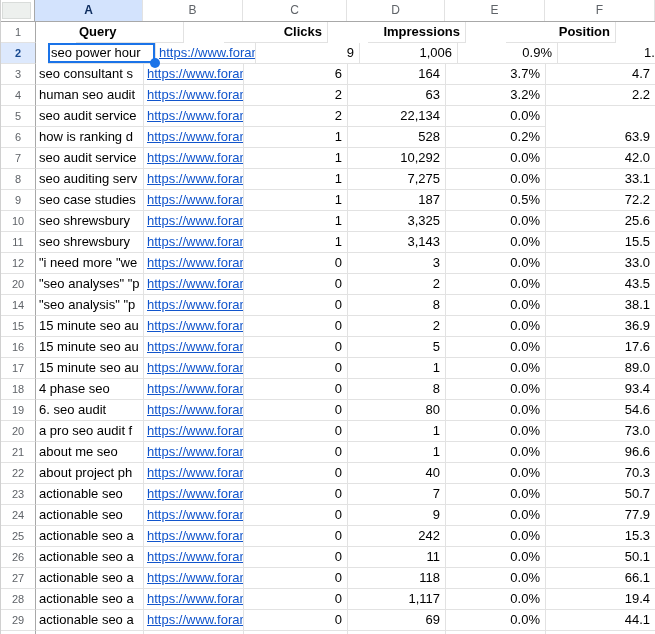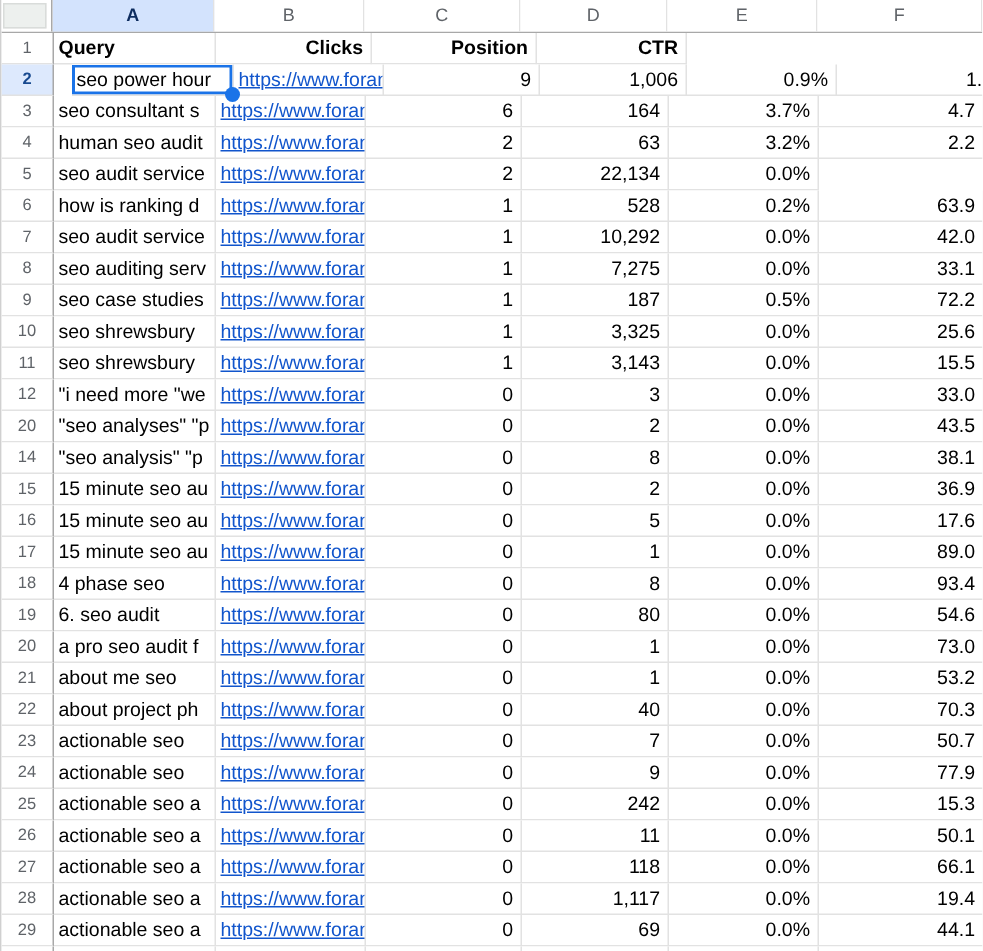--- a/index.html
+++ b/index.html
@@ -28,21 +28,21 @@
     flex:none; height:21px; line-height:20px; text-align:center; font-size:11px; color:#5f6368;
     background:#fff; border-right:1px solid #a8a8a8; border-bottom:1px solid #e2e2e2;
   }
   .rowhdr.active { background:#dde9fd; color:#17498f; font-weight:bold; }
   .cell {
     flex:none; height:21px; line-height:20px; padding:0 3px;
     border-right:1px solid #e2e2e2; border-bottom:1px solid #e2e2e2;
     overflow:hidden; white-space:nowrap; background:#fff;
   }
   .cell.num { text-align:right; padding-right:5px; }
-  .cell.hdr { font-weight:bold; }
+  .cell.hdr { font-weight:bold;margin-left:40px; }
   .cell.link { color:#1155cc; text-decoration:underline; cursor:pointer; }
   .cell.selected {
     position:relative; overflow:visible; z-index:2;
     box-shadow: inset 0 0 0 2px #1a73e8;
     margin-left: 12px;
   }
   .sel-handle {
     position:absolute; right:-5px; bottom:-5px; width:10px; height:10px;
     border-radius:50%; background:#1a73e8; z-index:3;
   }
@@ -62,20 +62,21 @@
       <div class="collabel w-d">D</div>
       <div class="collabel w-e">E</div>
       <div class="collabel w-f">F</div>
     </div>
   <div class="grid">
 
   <div class="row">
         <div class="rowhdr w-rh">1</div>
         <div class="cell hdr w-a">Query</div>
         <div class="cell hdr w-c num">Clicks</div>
+        <div class="cell hdr w-d num">Impressions</div>
         <div class="cell hdr w-f num">Position</div>
         <div class="cell hdr w-e num">CTR</div>
       </div>
       <div class="row">
         <div class="rowhdr w-rh active">2</div>
         <div class="cell w-a selected">seo power hour<span class="sel-handle"></span></div>
         <div class="cell link w-b">https://www.foran</div>
         <div class="cell num w-c">9</div>
         <div class="cell num w-d">1,006</div>
         <div class="cell num w-e">0.9%</div>
@@ -242,21 +243,21 @@
         <div class="cell num w-e">0.0%</div>
         <div class="cell num w-f">73.0</div>
       </div>
       <div class="row">
         <div class="rowhdr w-rh">21</div>
         <div class="cell w-a">about me seo</div>
         <div class="cell link w-b">https://www.foran</div>
         <div class="cell num w-c">0</div>
         <div class="cell num w-d">1</div>
         <div class="cell num w-e">0.0%</div>
-        <div class="cell num w-f">53.2</div>
+        <div class="cell num w-f">96.6</div>
       </div>
       <div class="row">
         <div class="rowhdr w-rh">22</div>
         <div class="cell w-a">about project ph</div>
         <div class="cell link w-b">https://www.foran</div>
         <div class="cell num w-c">0</div>
         <div class="cell num w-d">40</div>
         <div class="cell num w-e">0.0%</div>
         <div class="cell num w-f">70.3</div>
       </div>

